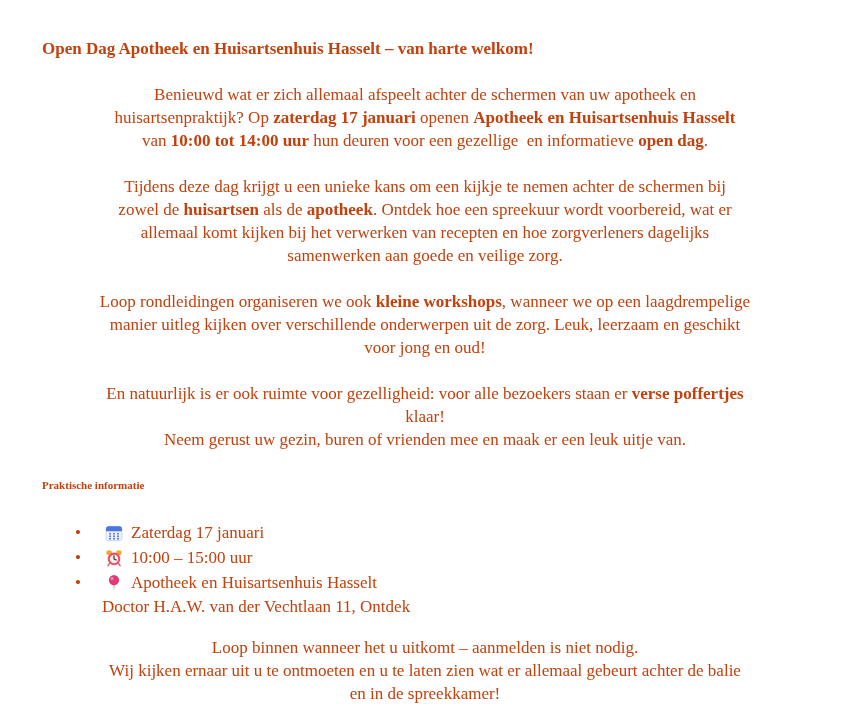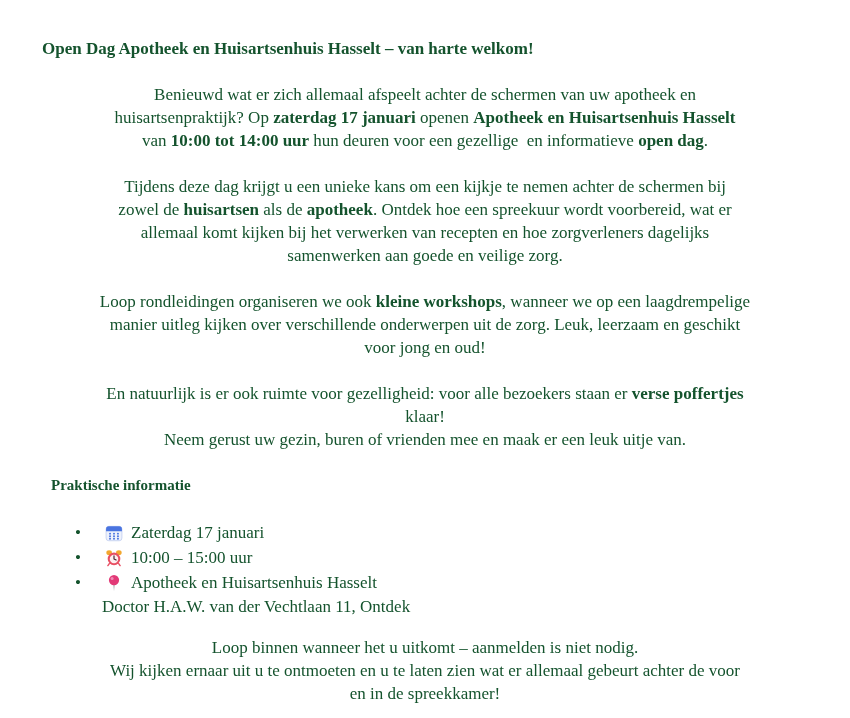--- a/index.html
+++ b/index.html
@@ -7,41 +7,41 @@
     padding: 0;
     background: #ffffff;
   }
   .page {
     position: relative;
     width: 850px;
     height: 718px;
     background: #ffffff;
     box-sizing: border-box;
     padding: 37px 42px 20px 42px;
-    color: #14532d;
+    color: #c2410c;
     font-family: "Liberation Serif", "DejaVu Serif", serif;
     font-size: 17px;
     line-height: 23px;
   }
   .doc-title {
     font-size: 17px;
     font-weight: bold;
     margin: 0 0 23px 0;
     white-space: pre;
   }
   .para {
     margin: 0 0 23px 0;
     white-space: pre;
     text-align: center;
   }
   .b { font-weight: bold; }
   .section-heading {
-    font-size: 15px;
+    font-size: 11px;
     font-weight: bold;
-    margin: 23px 0 23px 9px;
+    margin: 23px 0 23px 0;
     white-space: pre;
   }
   ul.plist {
     list-style: none;
     margin: 0 0 16px 0;
     padding: 0 0 0 33px;
   }
   ul.plist li {
     position: relative;
     line-height: 25px;
@@ -148,15 +148,15 @@
             <circle cx="7.9" cy="4.9" r="1.7" fill="#f08ab4"></circle>
           </svg>
         </span>
         <span class="li-text">Apotheek en Huisartsenhuis Hasselt</span>
       </div>
       <div class="li-sub">Doctor H.A.W. van der Vechtlaan 11, Ontdek</div>
     </li>
 
   </ul>
 
-  <p class="para closing"><span>Loop binnen wanneer het u uitkomt – aanmelden is niet nodig.</span><br><span>Wij kijken ernaar uit u te ontmoeten en u te laten zien wat er allemaal gebeurt achter de voor</span><br><span>en in de spreekkamer!</span></p>
+  <p class="para closing"><span>Loop binnen wanneer het u uitkomt – aanmelden is niet nodig.</span><br><span>Wij kijken ernaar uit u te ontmoeten en u te laten zien wat er allemaal gebeurt achter de balie</span><br><span>en in de spreekkamer!</span></p>
 
 </div>
 
 </body></html>

